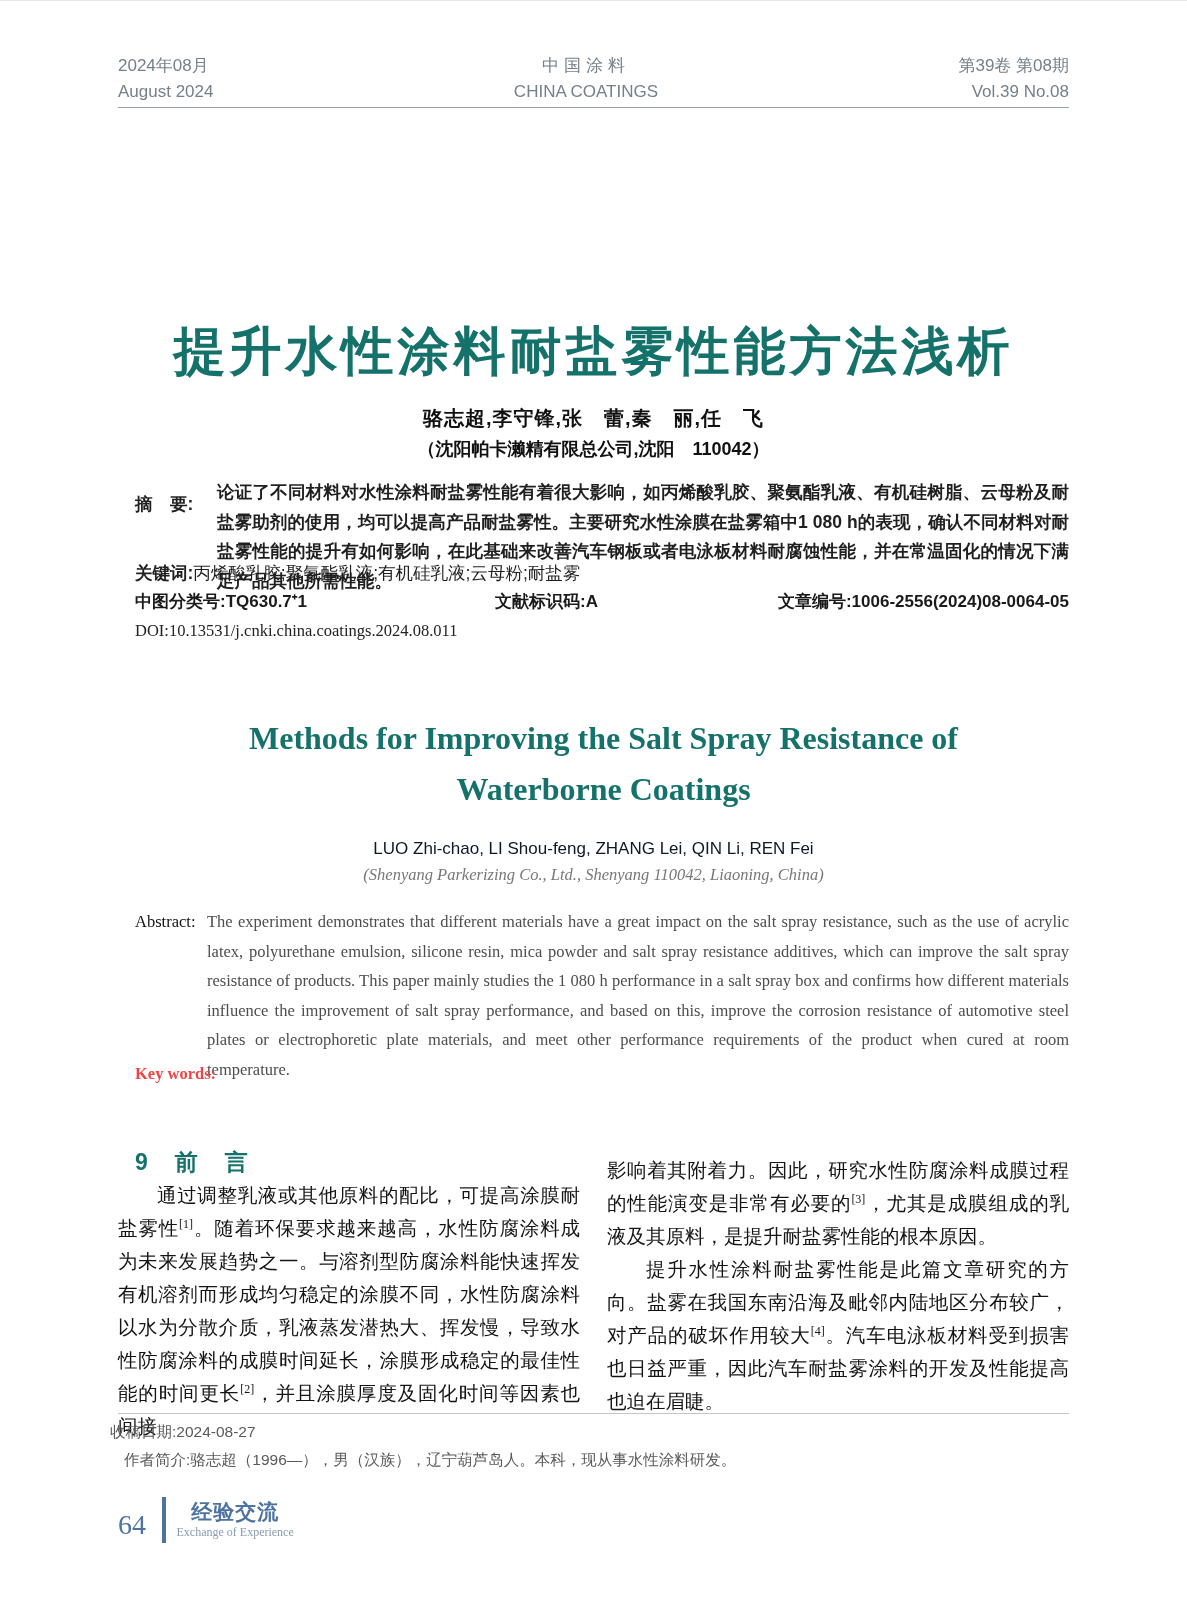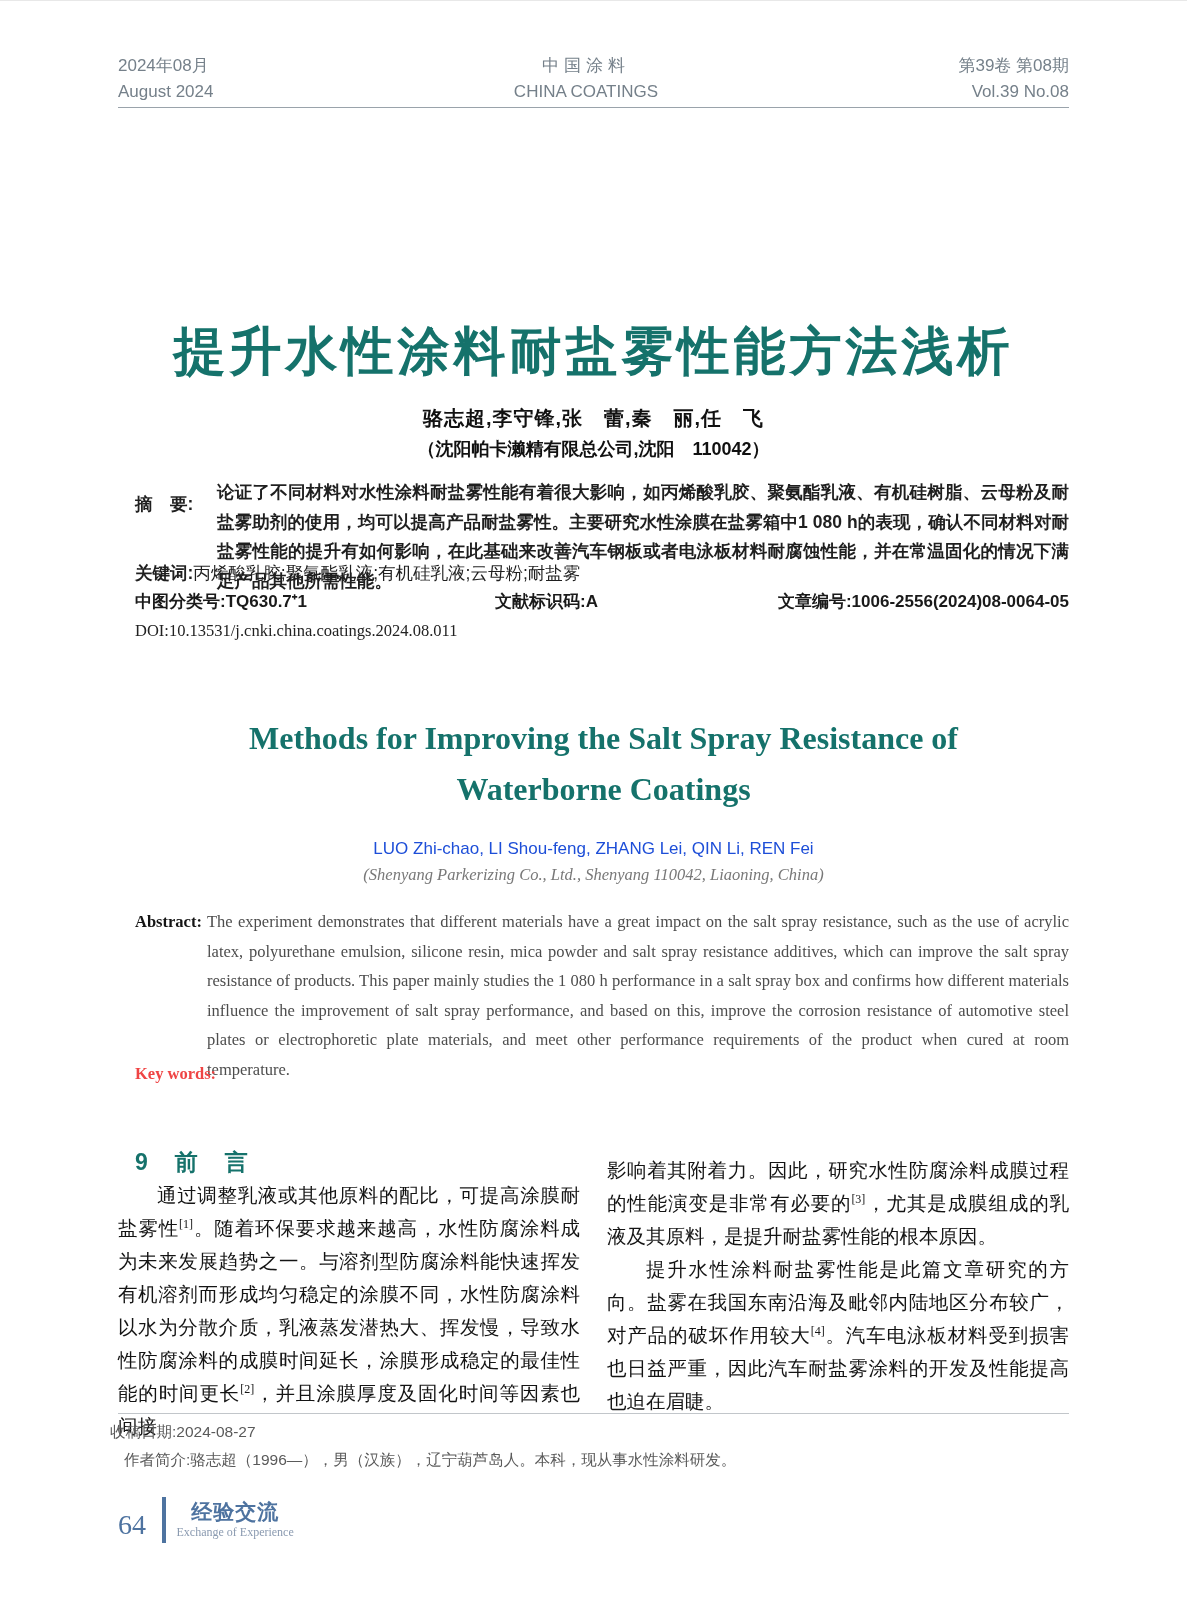--- a/index.html
+++ b/index.html
@@ -28,25 +28,25 @@
   .cn-abstract{position:absolute;top:477px;left:135px;width:934px;padding-left:82px;font-size:17.5px;font-weight:600;color:#1f1f1f;line-height:29.5px;text-align:justify;}
   .cn-abstract .lbl{position:absolute;left:0;top:12px;font-weight:bold;}
   .cn-keywords{position:absolute;top:558px;left:135px;width:934px;font-size:17.5px;color:#1f1f1f;line-height:29px;}
   .cn-keywords .lbl{font-weight:bold;}
   .cls-row{position:absolute;top:586px;left:135px;width:934px;display:flex;font-size:17px;font-weight:600;color:#1a1a1a;line-height:29px;}
   .cls-row .item2{position:absolute;left:360px;}
   .cls-row .item3{position:absolute;right:0;}
   .doi-line{position:absolute;top:620px;left:135px;font-family:"Liberation Serif",serif;font-size:16.5px;color:#222;}
   
   .en-title{position:absolute;top:712px;left:0;width:100%;text-align:center;color:var(--teal);font-family:"Liberation Serif",serif;font-size:32px;font-weight:bold;line-height:51px;padding-left:20px;}
-  .en-authors{position:absolute;top:838px;left:0;width:100%;text-align:center;color:#1d4ed8;font-size:17px;}
+  .en-authors{position:absolute;top:838px;left:0;width:100%;text-align:center;color:#0f172a;font-size:17px;}
   .en-affil{position:absolute;top:864px;left:0;width:100%;text-align:center;color:#787878;font-family:"Liberation Serif",serif;font-style:italic;font-size:16.5px;}
   
   .en-abstract{position:absolute;top:906px;left:135px;width:934px;padding-left:72px;font-family:"Liberation Serif",serif;font-size:16.5px;color:#4d4d4d;line-height:29.5px;text-align:justify;}
-  .en-abstract .lbl{position:absolute;left:0;top:0;color:#141414;font-weight:bold;}
+  .en-abstract .lbl{position:absolute;left:0;top:0;color:#141414;font-weight:normal;}
   .en-keywords{position:absolute;top:1060px;left:135px;width:934px;padding-left:88px;font-family:"Liberation Serif",serif;font-size:16.5px;color:#4d4d4d;line-height:26px;}
   .en-keywords .lbl{position:absolute;left:0;top:0;color:#ef4444;font-weight:bold;}
   
   .sec-head{position:absolute;top:1146px;left:135px;color:var(--teal);font-size:23px;font-weight:bold;letter-spacing:2px;}
   .col{position:absolute;width:462px;font-family:"Liberation Serif",serif;font-size:19.5px;color:#141414;line-height:33px;text-align:justify;}
   .col-left{top:1178px;left:118px;}
   .col-right{top:1153px;left:607px;}
   .body-para.indent{text-indent:2em;}
   .body-para sup{font-size:12px;line-height:0;}
   

